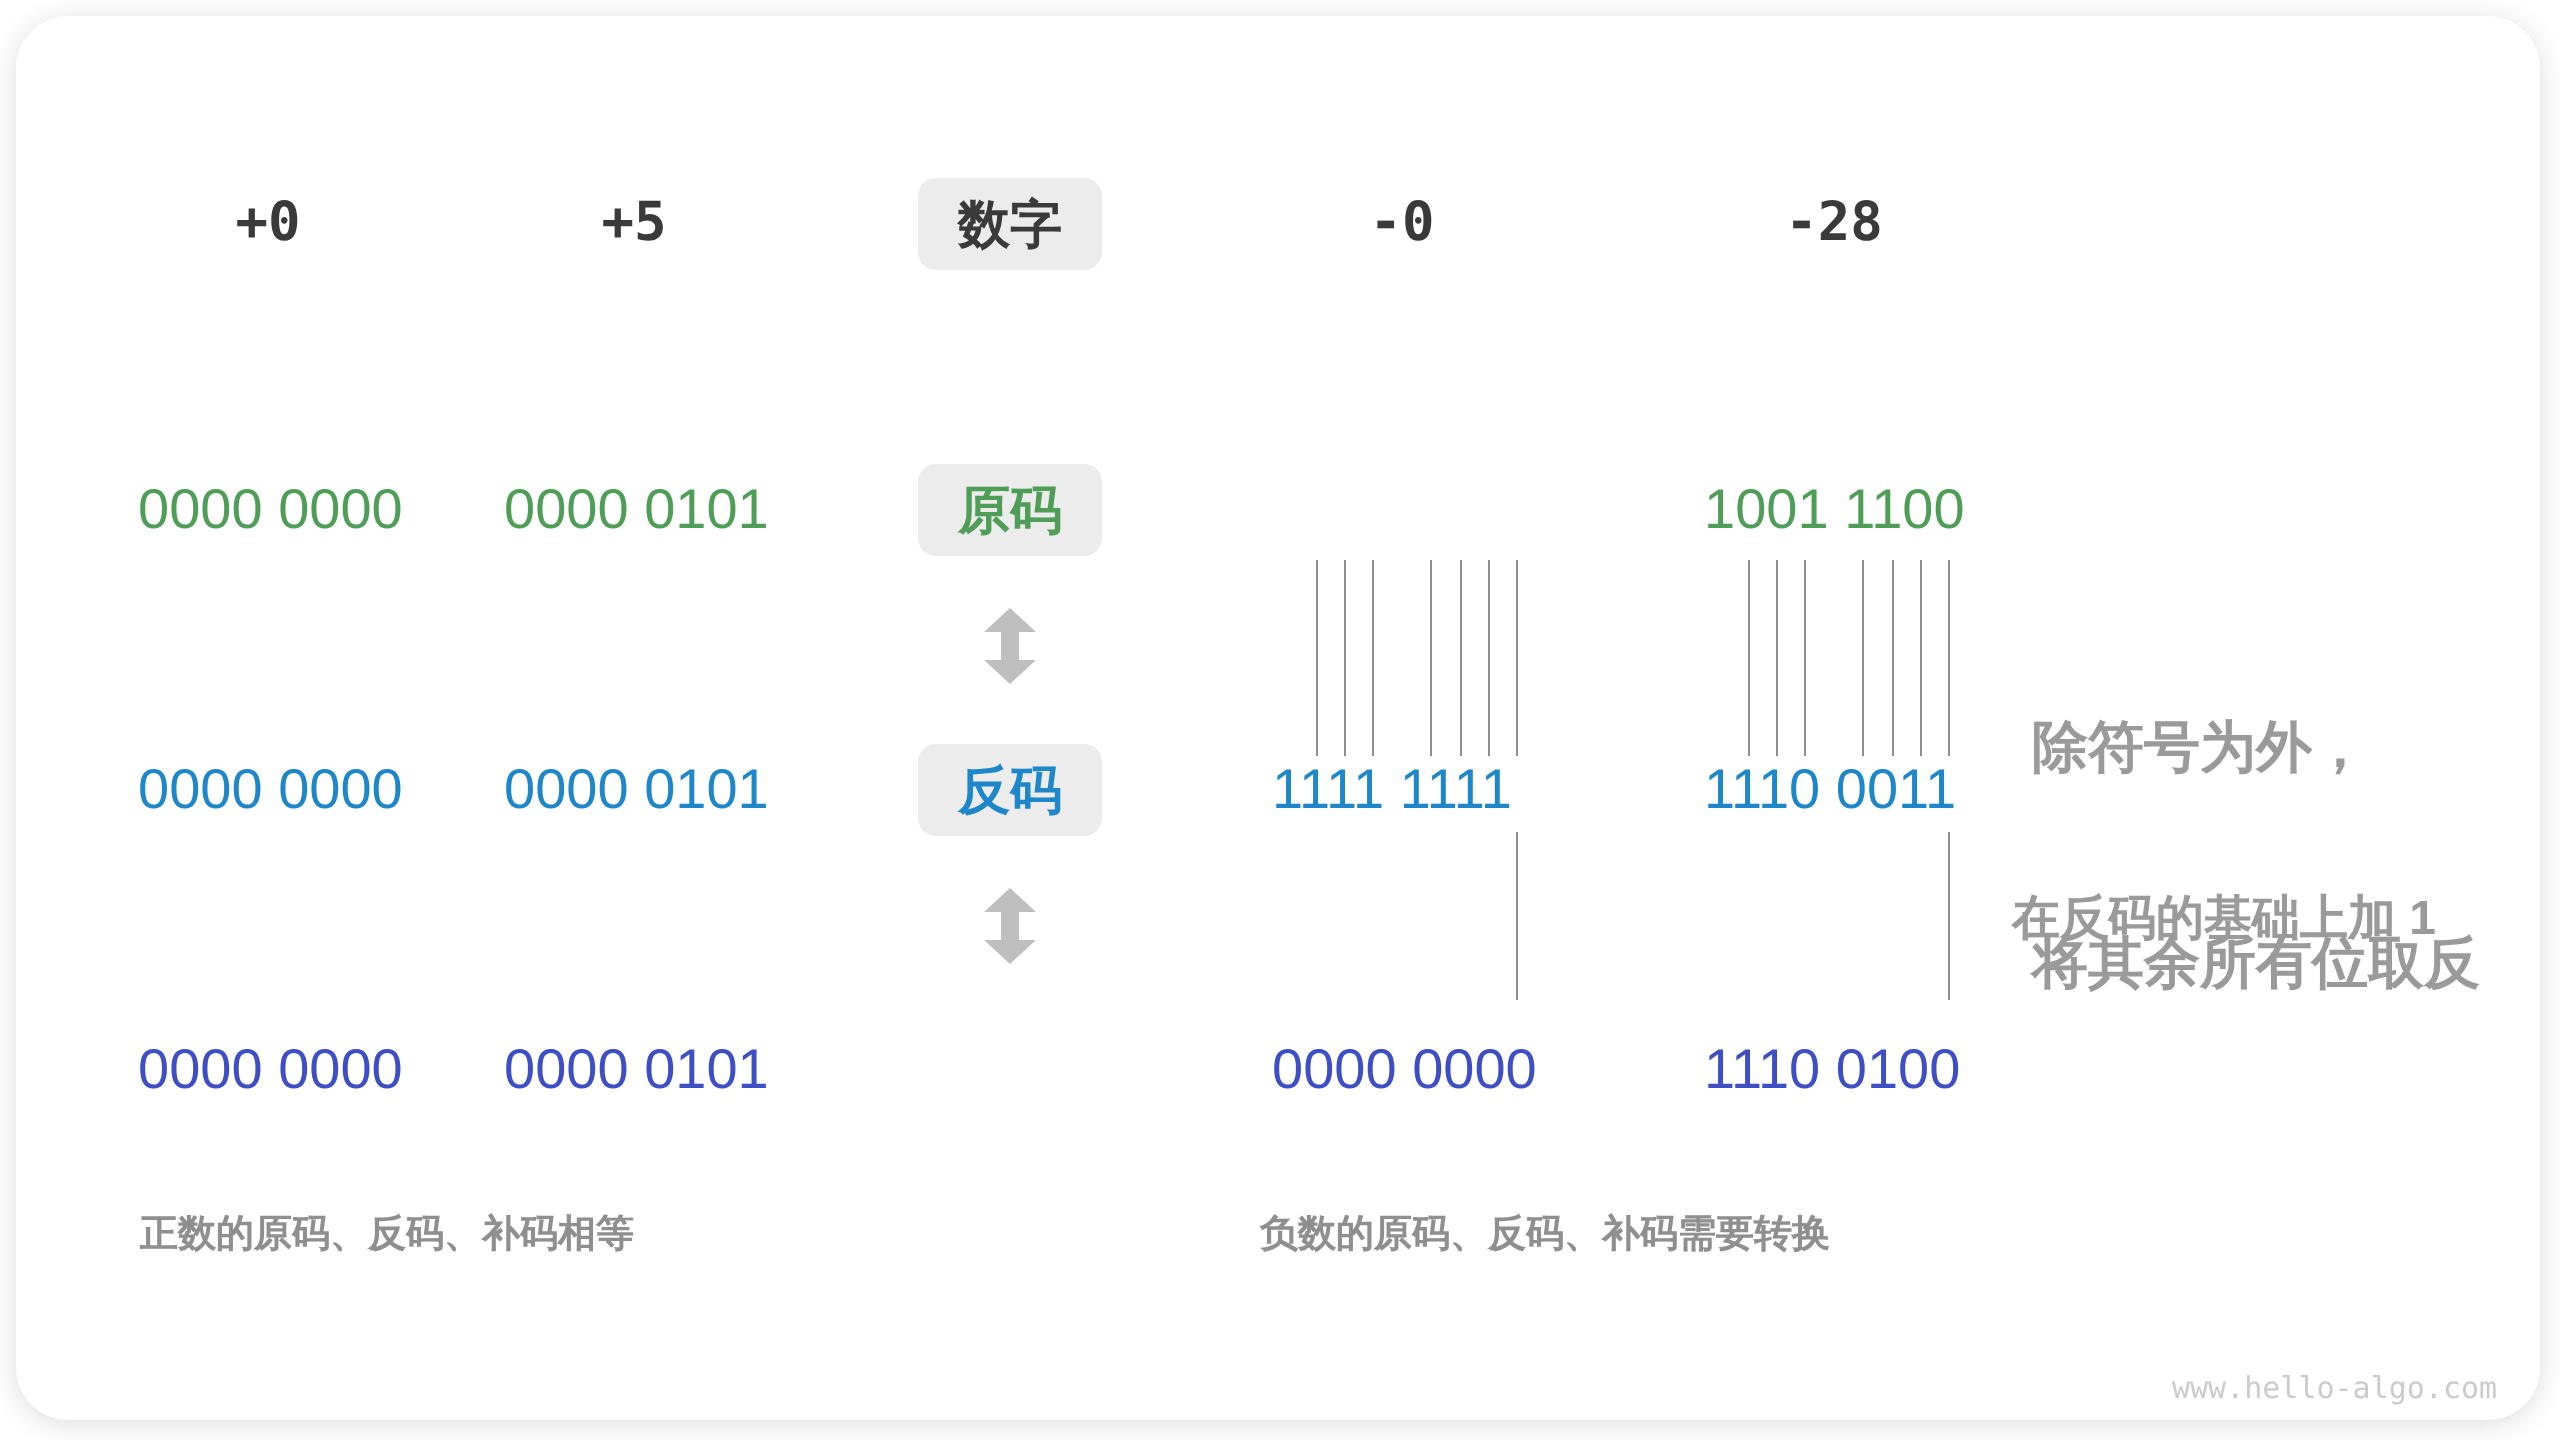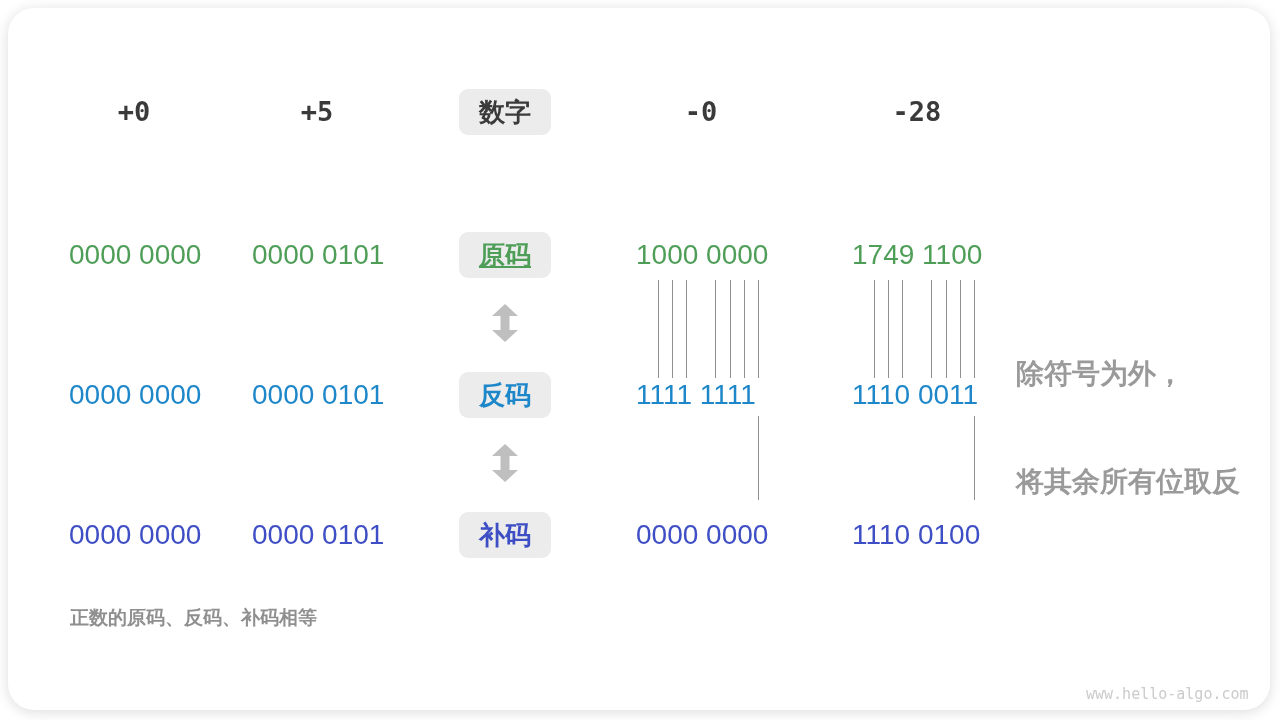--- a/index.html
+++ b/index.html
@@ -52,28 +52,26 @@
 
 <div class="canvas">
   <div class="card">
 
     <div class="num-label" style="left:126px">+0</div>
     <div class="num-label" style="left:309px">+5</div>
     <div class="num-label" style="left:693px">-0</div>
     <div class="num-label" style="left:909px">-28</div>
 
     <div class="badge bnum">数字</div>
-    <div class="badge b1" style="color: rgb(79, 158, 88); text-decoration: underline;">原码</div>
+    <div class="badge b1" style="color: rgb(79, 158, 88);">原码</div>
     <div class="badge b2" style="color: rgb(29, 135, 201);">反码</div>
-    <div class="badge b3" style="color: rgb(62, 78, 196);">补码</div>
 
     <div class="bin row1 c1" style="color: rgb(79, 158, 88);">0000 0000</div>
     <div class="bin row1 c2" style="color: rgb(79, 158, 88);">0000 0101</div>
-    <div class="bin row1 c3" style="color: rgb(79, 158, 88);">1000 0000</div>
-    <div class="bin row1 c4" style="color: rgb(79, 158, 88);">1749 1100</div>
+    <div class="bin row1 c4" style="color: rgb(79, 158, 88);">1001 1100</div>
 
     <div class="bin row2 c1" style="color: rgb(29, 135, 201);">0000 0000</div>
     <div class="bin row2 c2" style="color: rgb(29, 135, 201);">0000 0101</div>
     <div class="bin row2 c3" style="color: rgb(29, 135, 201);">1111 1111</div>
     <div class="bin row2 c4" style="color: rgb(29, 135, 201);">1110 0011</div>
 
     <div class="bin row3 c1" style="color: rgb(62, 78, 196);">0000 0000</div>
     <div class="bin row3 c2" style="color: rgb(62, 78, 196);">0000 0101</div>
     <div class="bin row3 c3" style="color: rgb(62, 78, 196);">0000 0000</div>
     <div class="bin row3 c4" style="color: rgb(62, 78, 196);">1110 0100</div>
@@ -100,19 +98,21 @@
     <div class="vline vA" style="left:952px"></div>
     <div class="vline vA" style="left:966px"></div>
 
     <div class="vline vB" style="left:750px"></div>
     <div class="vline vB" style="left:966px"></div>
 
     <div class="note note1">
       <div>除符号为外，</div>
       <div>将其余所有位取反</div>
     </div>
+    <div class="note note2">在反码的基础上加 1</div>
 
     <div class="caption cap1">正数的原码、反码、补码相等</div>
+    <div class="caption cap2">负数的原码、反码、补码需要转换</div>
 
     <div class="watermark">www.hello-algo.com</div>
 
   </div>
 </div>
 
 </body></html>

